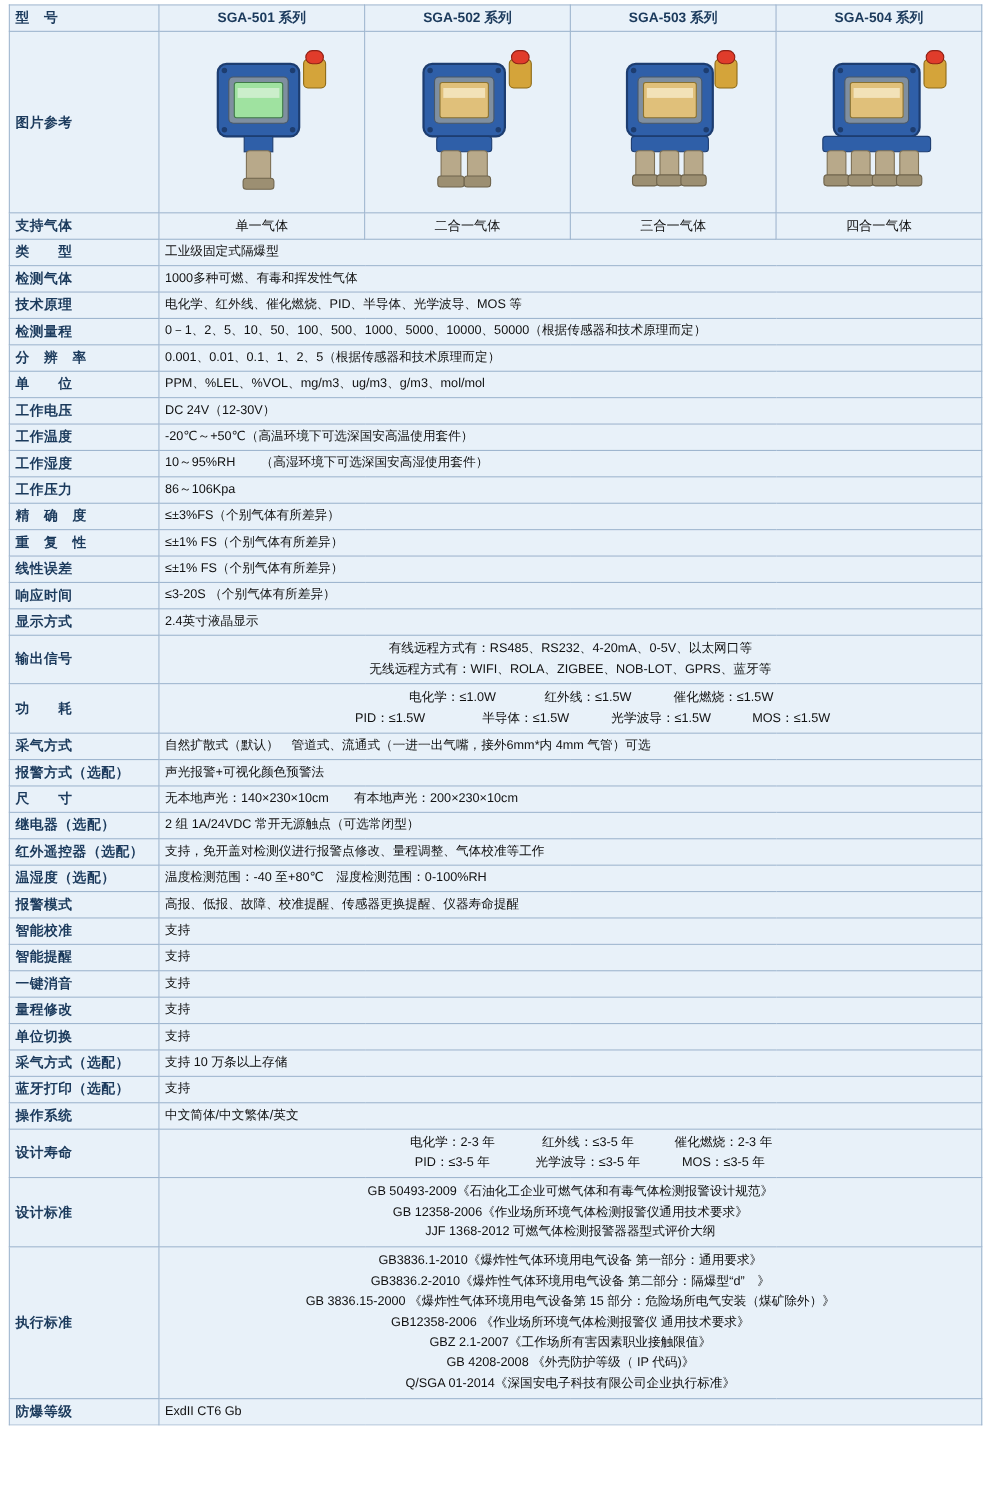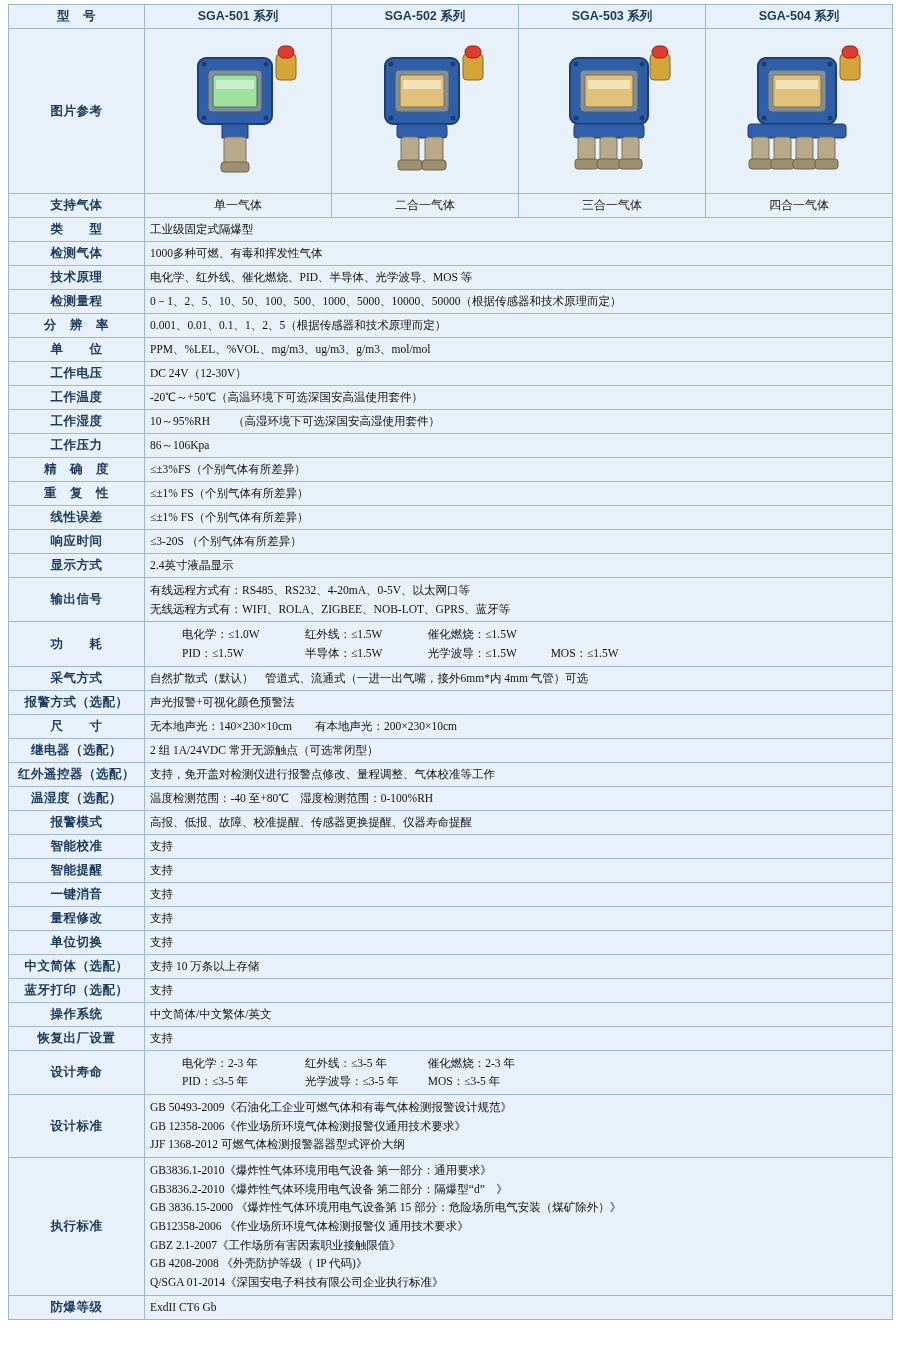--- a/index.html
+++ b/index.html
@@ -1,30 +1,30 @@
 <!DOCTYPE html>
 <html><head>
 <meta charset="utf-8">
 <style>
   html,body{margin:0;padding:0;background:#ffffff;}
   body{font-family:"Liberation Sans","DejaVu Sans",sans-serif;font-size:12px;color:#111;}
   #sheet{width:899px;box-sizing:border-box;padding:0 0 0 0;}
   table.spec{border-collapse:collapse;width:884px;margin:4px 6px 0 8px;table-layout:fixed;}
   table.spec td{border:1px solid #9fb6cf;padding:3px 5px;vertical-align:middle;background:#e8f1f9;}
-  td.label{width:110px;background:#cfe0f0;text-align:center;font-weight:bold;color:#1b3a5c;font-size:12.5px;letter-spacing:0.5px;}
-  td.val{background:#e8f1f9;font-size:11.5px;color:#111;line-height:1.45;font-family:Liberation Serif, serif;}
+  td.label{width:110px;background:#cfe0f0;text-align:left;font-weight:bold;color:#1b3a5c;font-size:12.5px;letter-spacing:0.5px;}
+  td.val{background:#e8f1f9;font-size:11.5px;color:#111;line-height:1.45;}
   td.head{background:#cfe0f0;text-align:center;font-weight:bold;color:#1b3a5c;font-size:12.5px;margin-top:40px;}
   td.gascell{background:#e8f1f9;text-align:center;font-size:12px;margin-left:44px;}
   td.imgcell{background:#ffffff;text-align:center;padding:2px;height:158px;vertical-align:middle;}
   .inline-pairs span{display:inline-block;}
   .p1{min-width:120px;margin-left:32px;}
   .p2{min-width:120px;}
   .p3{min-width:120px;}
   .p4{min-width:110px;}
-  .multi div{padding:1px 0;}
+  .multi div{padding:1px 0;text-align:center;}
   svg{display:block;margin:0 auto;}
 </style>
 </head>
 <body>
 
 <div id="sheet">
   <table class="spec">
     <colgroup>
       <col style="width:136px">
       <col style="width:187px">
@@ -262,34 +262,30 @@
       </tr>
       <tr>
         <td class="label">量程修改</td>
         <td class="val" colspan="4">支持</td>
       </tr>
       <tr>
         <td class="label">单位切换</td>
         <td class="val" colspan="4">支持</td>
       </tr>
       <tr>
-        <td class="label">中文简体（选配）</td>
+        <td class="label">采气方式（选配）</td>
         <td class="val" colspan="4">支持 10 万条以上存储</td>
       </tr>
       <tr>
         <td class="label">蓝牙打印（选配）</td>
         <td class="val" colspan="4">支持</td>
       </tr>
       <tr>
         <td class="label">操作系统</td>
         <td class="val" colspan="4">中文简体/中文繁体/英文</td>
-      </tr>
-      <tr>
-        <td class="label">恢复出厂设置</td>
-        <td class="val" colspan="4">支持</td>
       </tr>
 
       <tr>
         <td class="label">设计寿命</td>
         <td class="val multi" colspan="4">
           <div class="inline-pairs">
             <span class="p1"><span>电化学：</span><span>2-3 年</span></span>
             <span class="p2"><span>红外线：</span><span>≤3-5 年</span></span>
             <span class="p3"><span>催化燃烧：</span><span>2-3 年</span></span>
           </div>

